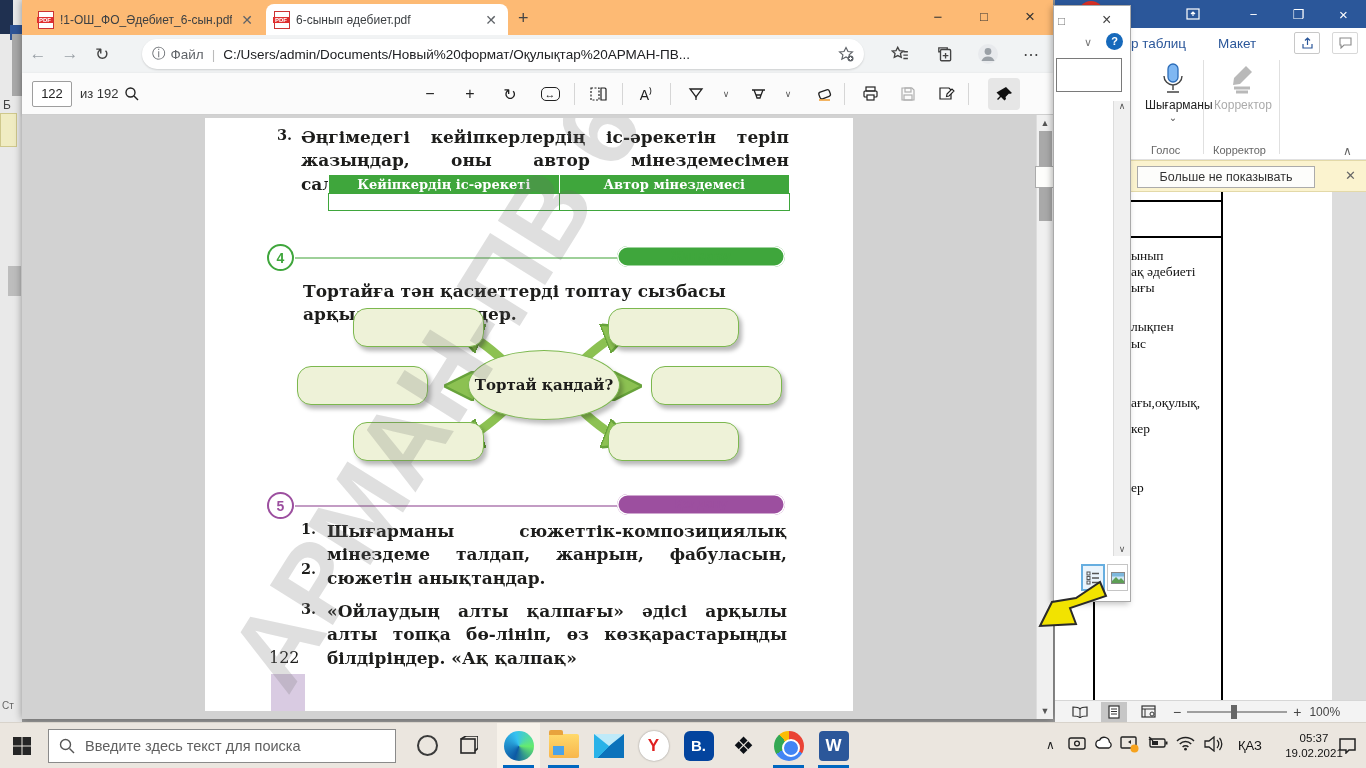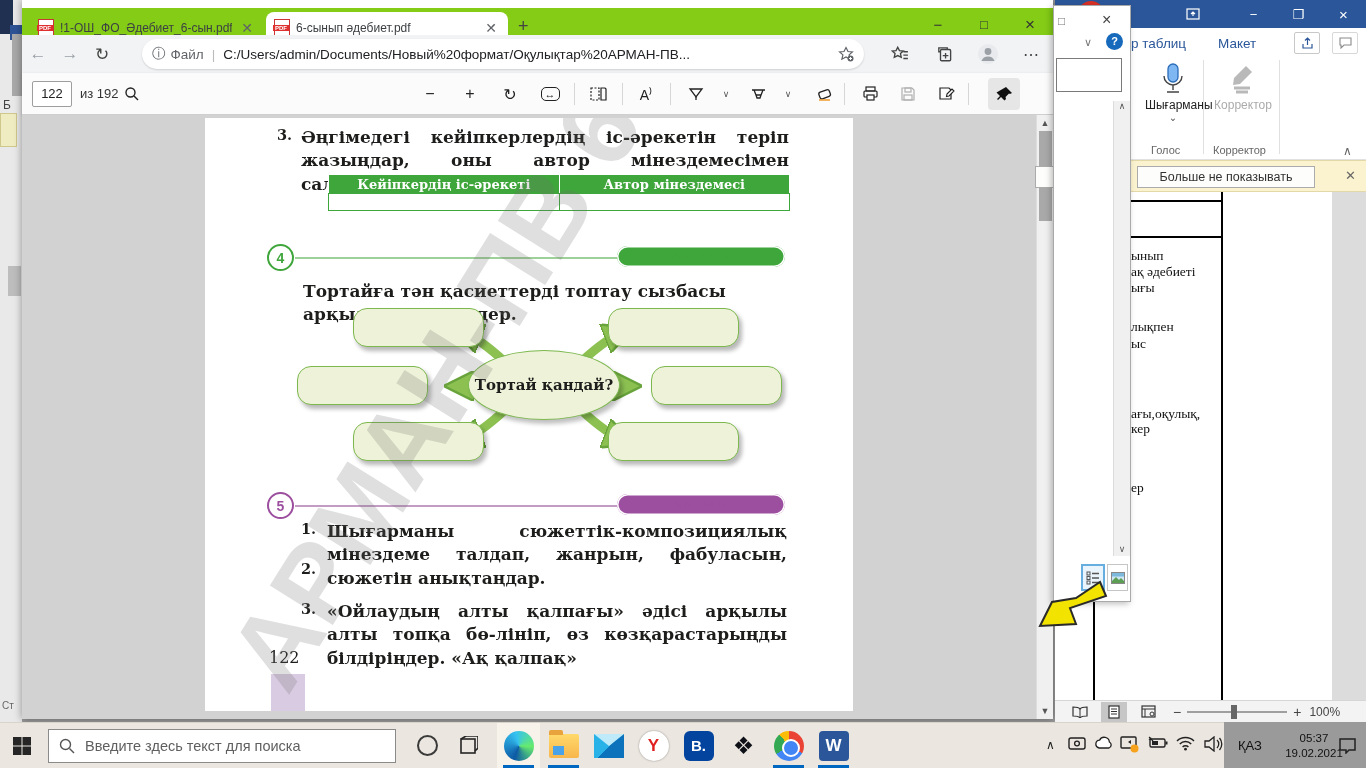--- a/index.html
+++ b/index.html
@@ -14,21 +14,21 @@
   .ls-blue { left:10px; top:25px; width:12px; height:15px; background:#2e5395; }
   .ls-gray { left:12px; top:34px; width:10px; height:62px; background:#a9a9a9; }
   .ls-b { left:3px; top:98px; font-size:12px; color:#444; }
   .ls-yellow { left:0; top:113px; width:17px; height:34px; background:#f0ecc2; border:1px solid #cfc88c; }
   .ls-thumb { left:8px; top:266px; width:13px; height:30px; background:#bdbdbd; }
   .ls-st { left:2px; top:700px; font-size:10px; color:#666; }
 
   
   #edge { left:22px; top:0; width:1031px; height:719px; background:#fff;
     box-shadow:0 0 8px rgba(0,0,0,.4); }
-  #tabstrip { left:0; top:8px; width:100%; height:35px; background:#84cc16; }
+  #tabstrip { left:0; top:0; width:100%; height:35px; background:#fdba74; }
   .tab { position:absolute; top:4px; height:31px; display:flex; align-items:center;
     padding:0 8px; font-size:12px; color:#3c4043; }
   .tab.inactive { left:8px; width:234px; }
   .tab.active { left:244px; width:242px; background:#fff; border-radius:8px 8px 0 0; }
   .tab .lbl { flex:1; overflow:hidden; white-space:nowrap; margin:0 6px; }
   .tab .x { font-size:14px; color:#5f6368; padding:0 3px; }
   .pdfico { width:16px; height:18px; background:#fff; border:1px solid #c33;
     position:relative; flex:none; }
   .pdfico span { position:absolute; left:-2px; top:5px; background:#e02f2f; color:#fff;
     font-size:6px; font-weight:bold; padding:0 2px; }
@@ -136,21 +136,21 @@
   #wdoc { left:0; top:192px; width:100%; height:508px; background:#fff; overflow:hidden;
     font-family:"Liberation Serif", serif; font-size:13.5px; color:#111; }
   .frag { position:absolute; left:76px; white-space:nowrap; }
   .docline { position:absolute; background:#000; }
   #wstatus { left:0; top:700px; width:100%; height:22px; background:#f3f3f3;
     border-top:1px solid #d6d6d6; display:flex; align-items:center; font-size:12px; color:#444; }
   .wsv { width:26px; height:20px; display:flex; align-items:center; justify-content:center; }
   .wsv.on { background:#c6c6c6; }
 
   
-  #taskbar { left:0; top:722px; width:1224px; height:46px; background:#ebe6df;
+  #taskbar { left:0; top:722px; width:1366px; height:46px; background:#ebe6df;
     border-top:1px solid #d8d3cb; }
   #tsearch { left:48px; top:6px; width:348px; height:34px; background:#fff;
     border:1px solid #8a8a8a; display:flex; align-items:center; padding:0 10px;
     font-size:14.5px; color:#5f5f5f; }
   .ttile { position:absolute; top:0; width:43px; height:45px; display:flex;
     align-items:center; justify-content:center; }
   .ttile.hl { background:#f7f2ea; }
   .underl { position:absolute; bottom:0; left:6px; width:31px; height:3px; background:#0067c0; }
   .tray-ic { position:absolute; top:13px; }
   #lang { top:15px; font-size:13px; color:#111; }
@@ -472,21 +472,21 @@
   <div class="abs" id="wdoc">
     <div class="docline" style="left:75px; top:8px; width:92px; height:2px;"></div>
     <div class="docline" style="left:75px; top:44px; width:92px; height:1.5px;"></div>
     <div class="docline" style="left:166px; top:0; width:1.5px; height:508px;"></div>
     <div class="docline" style="left:38px; top:400px; width:1.5px; height:108px;"></div>
     <div class="frag" style="top:56px;">ынып</div>
     <div class="frag" style="top:72px;">ақ әдебиеті</div>
     <div class="frag" style="top:88px;">ығы</div>
     <div class="frag" style="top:127px;">лықпен</div>
     <div class="frag" style="top:144px;">ыс</div>
-    <div class="frag" style="top:214px;">ағы,оқулық,</div>
+    <div class="frag" style="top:203px;">ағы,оқулық,</div>
     <div class="frag" style="top:229px;">кер</div>
     <div class="frag" style="top:288px;">ер</div>
     <div class="abs" style="left:277px; top:0; width:34px; height:508px; background:#dcdcdc;"></div>
   </div>
 
   <div class="abs" id="wstatus">
     <div class="wsv" style="margin-left:12px;">
       <svg width="16" height="12" viewBox="0 0 16 12">
           <path d="M1 1c3 0 6 .5 7 2 1-1.5 4-2 7-2v9c-3 0-6 .5-7 2-1-1.5-4-2-7-2z" fill="none" stroke="#333" stroke-width="1.2"></path>
           <path d="M8 3v8" stroke="#333" stroke-width="1"></path>

